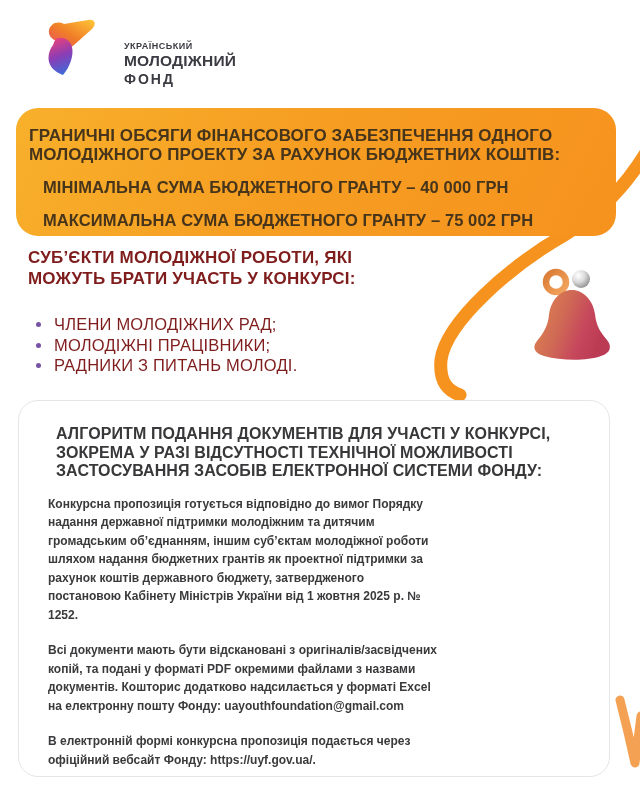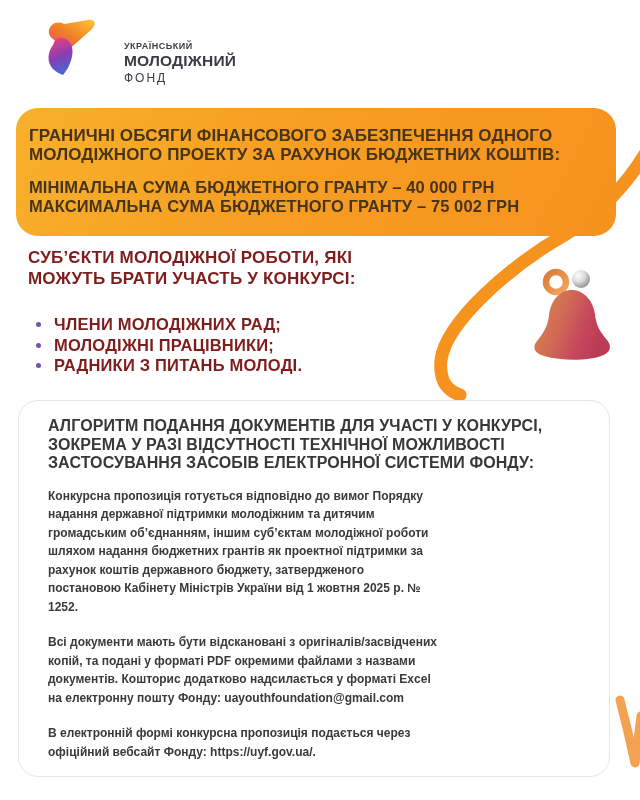--- a/index.html
+++ b/index.html
@@ -7,57 +7,57 @@
     position:relative;width:640px;height:800px;background:#ffffff;
     overflow:hidden;font-family:"Liberation Sans",sans-serif;
     -webkit-font-smoothing:antialiased;
   }
   
   .logo{position:absolute;left:44px;top:18px;display:flex;z-index:3;gap:16px;}
   .logo-mark{width:54px;height:58px;flex:0 0 auto;}
   .logo-text{padding:24px 0 0 10px;color:#3b3b43;line-height:1;}
   .logo-small{font-size:9px;font-weight:700;letter-spacing:.5px;}
   .logo-big{font-size:15.5px;font-weight:700;letter-spacing:.2px;margin:2px 0 3px 0;}
-  .logo-fund{font-size:12px;font-weight:400;letter-spacing:2px;}
+  .logo-fund{font-size:14px;font-weight:700;letter-spacing:2px;}
   
   .decor-svg{position:absolute;left:0;top:0;width:640px;height:800px;z-index:1;pointer-events:none;}
   
   .banner{
     position:absolute;left:16px;top:108px;width:600px;height:128px;box-sizing:border-box;
     background:linear-gradient(118deg,#f8b02b 0%,#f69e22 45%,#f6921e 100%);
     border-radius:22px;padding:19px 20px 0 13px;z-index:2;color:#46341b;
   }
   .banner-heading{
     margin:0;font-size:17px;line-height:18.5px;font-weight:600;white-space:pre-line;letter-spacing:.1px;
   }
-  .amount-line{margin:0;font-size:16.5px;line-height:18.5px;font-weight:600;letter-spacing:.1px;}
+  .amount-line{margin:14px;font-size:16.5px;line-height:18.5px;font-weight:600;letter-spacing:.1px;}
   .amount-line.first{margin-top:14px;}
   .amount-label{font-weight:800;}
   
   .subjects{position:absolute;left:28px;top:247px;z-index:2;color:#7f1d1d;}
   .subjects-heading{
     margin:0;font-size:17px;line-height:21px;font-weight:700;white-space:pre-line;letter-spacing:.2px;
   }
   .subjects-list{list-style:none;margin:25px 0 0 6px;padding:0;}
   .subjects-list li{
-    position:relative;padding-left:20px;font-size:16.5px;line-height:20.5px;font-weight:700;letter-spacing:.2px;
+    position:relative;padding-left:20px;font-size:16.5px;line-height:20.5px;font-weight:400;letter-spacing:.2px;
   }
   .subjects-list li::before{
     content:"";position:absolute;left:2px;top:8px;width:5px;height:5px;border-radius:50%;background:#7752a5;
   }
   
   .bell{position:absolute;left:526px;top:266px;width:92px;height:98px;z-index:3;}
   
   .card{
     position:absolute;left:18px;top:400px;width:592px;height:377px;box-sizing:border-box;
     background:#ffffff;border:1.5px solid #e6e6ea;border-radius:20px;
     padding:16px 28px 0 29px;z-index:2;color:#3a3a3c;
   }
   .card-heading{
-    margin:0;font-size:16px;line-height:18.5px;font-weight:700;color:#38383a;
+    margin:8px;font-size:16px;line-height:18.5px;font-weight:700;color:#38383a;
     white-space:pre-line;letter-spacing:.1px;
   }
   .card p.body{
     margin:17px 0 0 0;font-size:12px;line-height:18.5px;font-weight:700;white-space:pre-line;
   }
   .card p.body.first{margin-top:14px;}
 </style>
 </head>
 <body>
 

